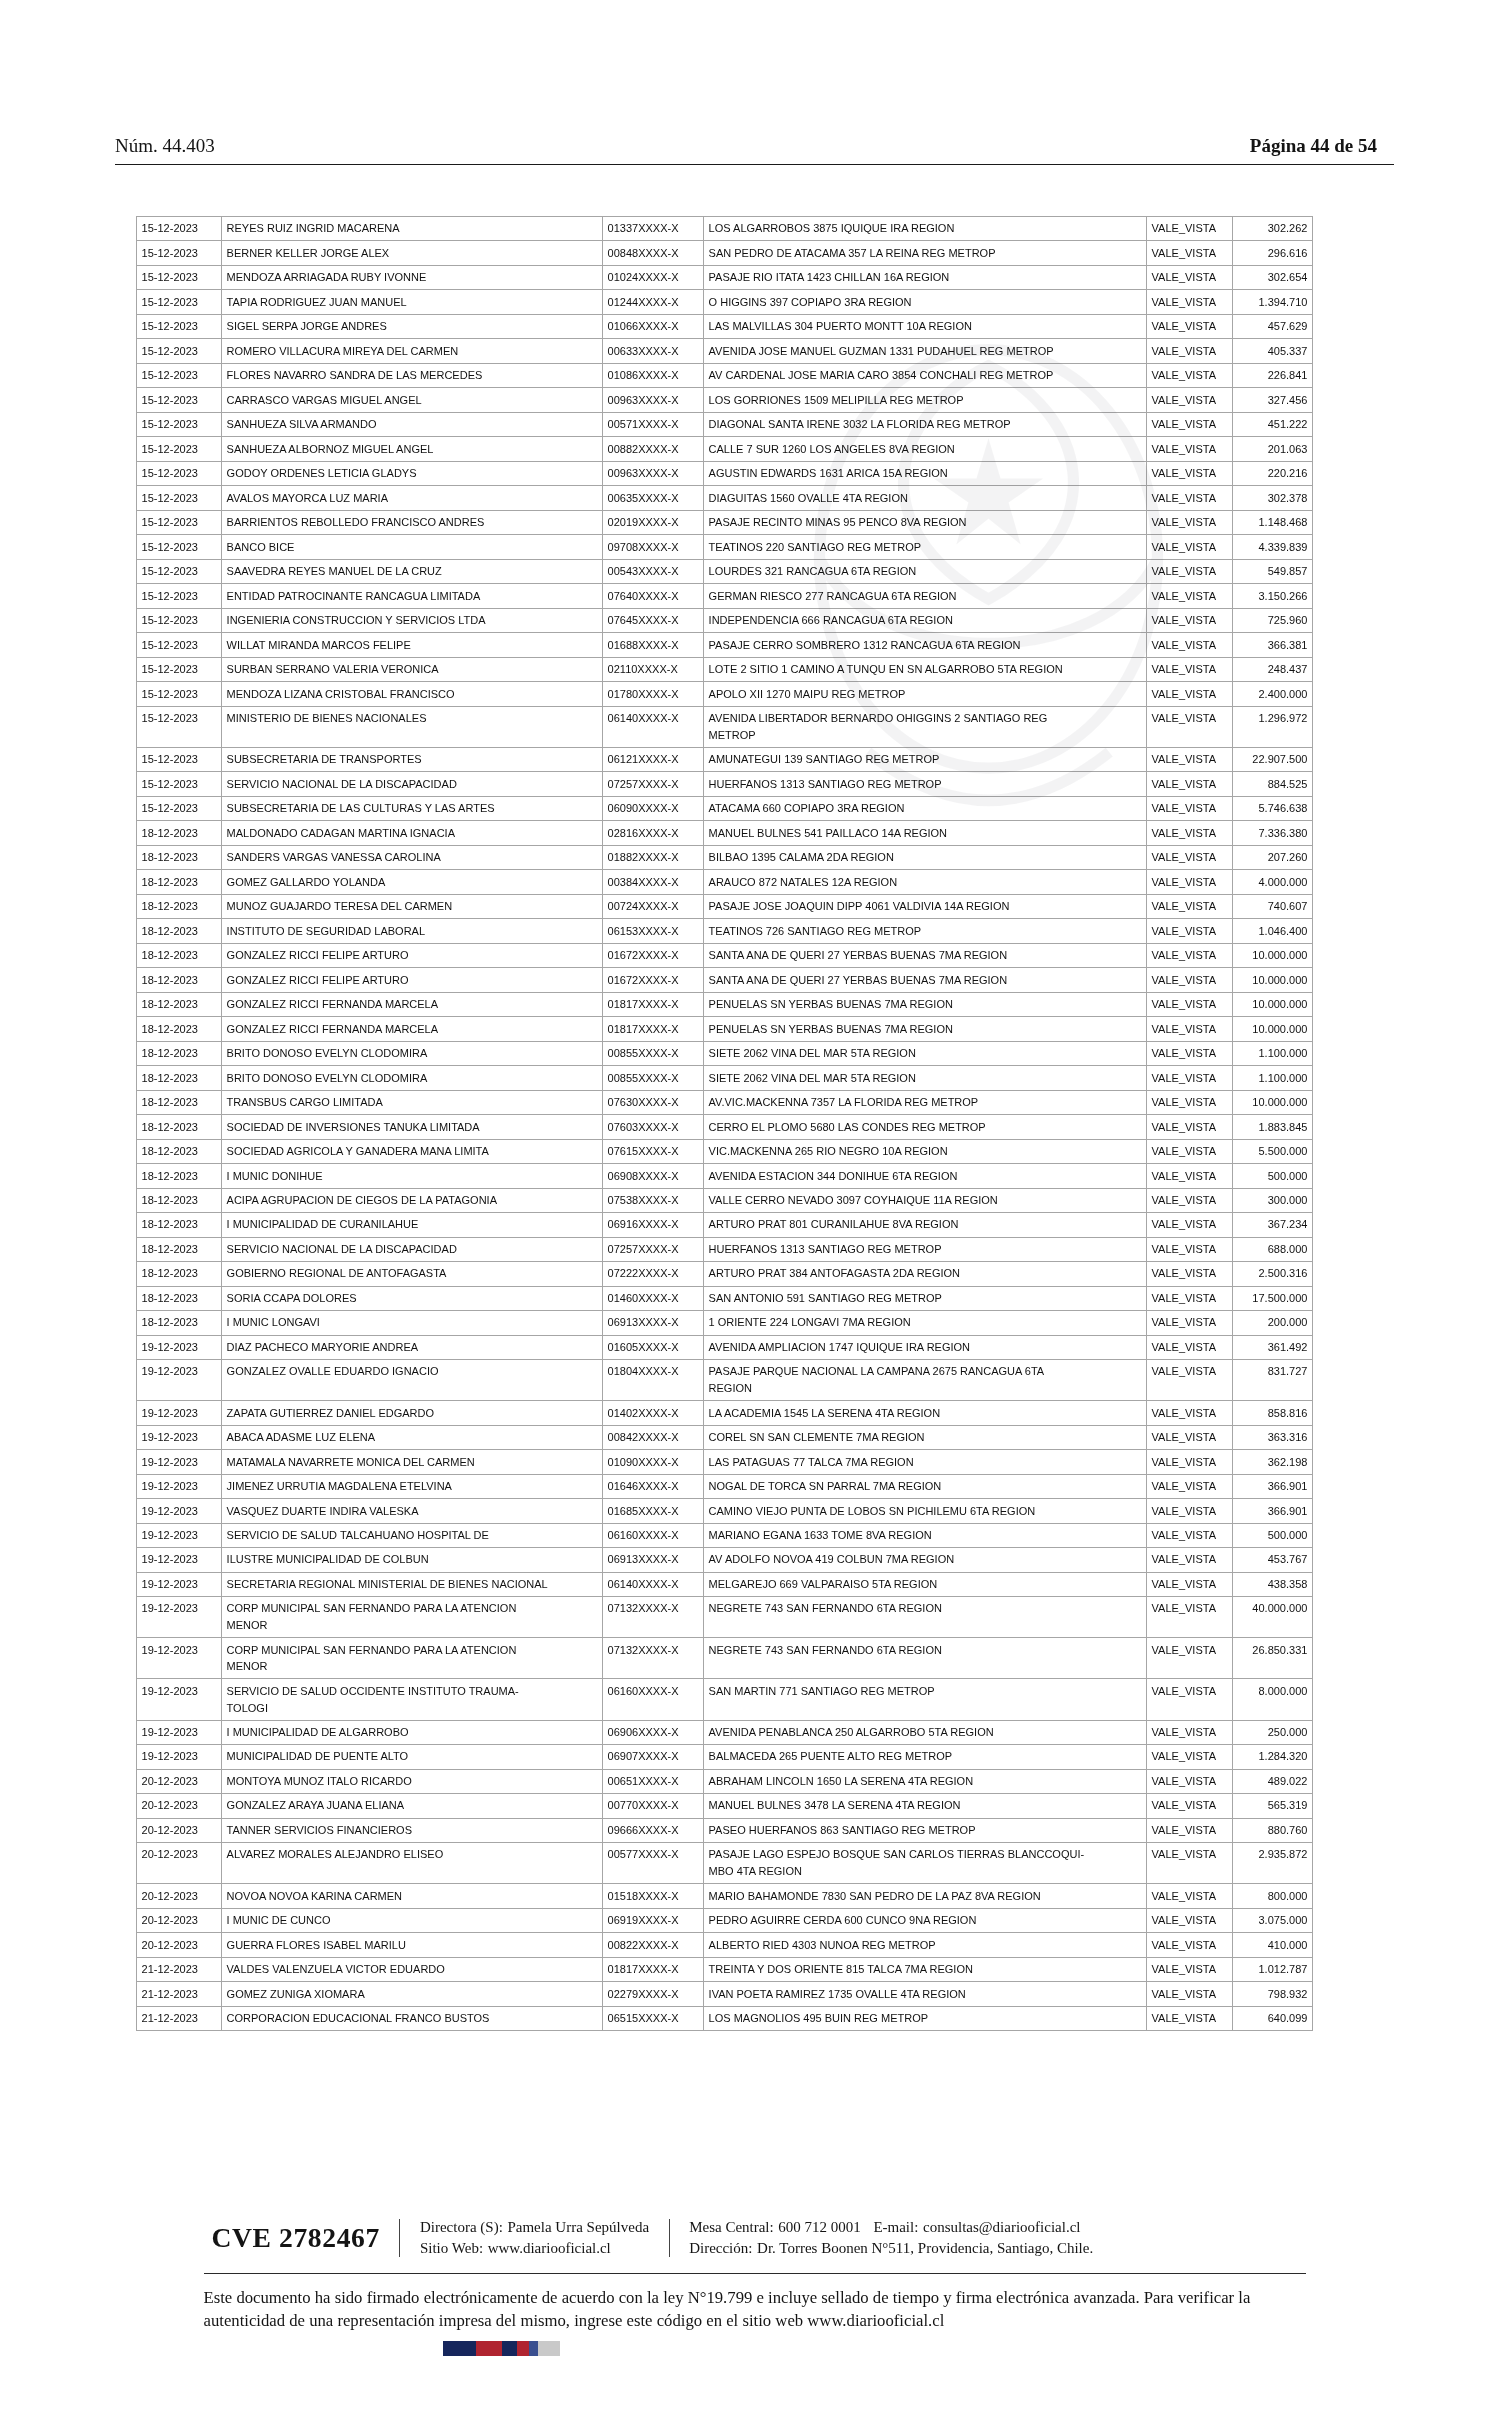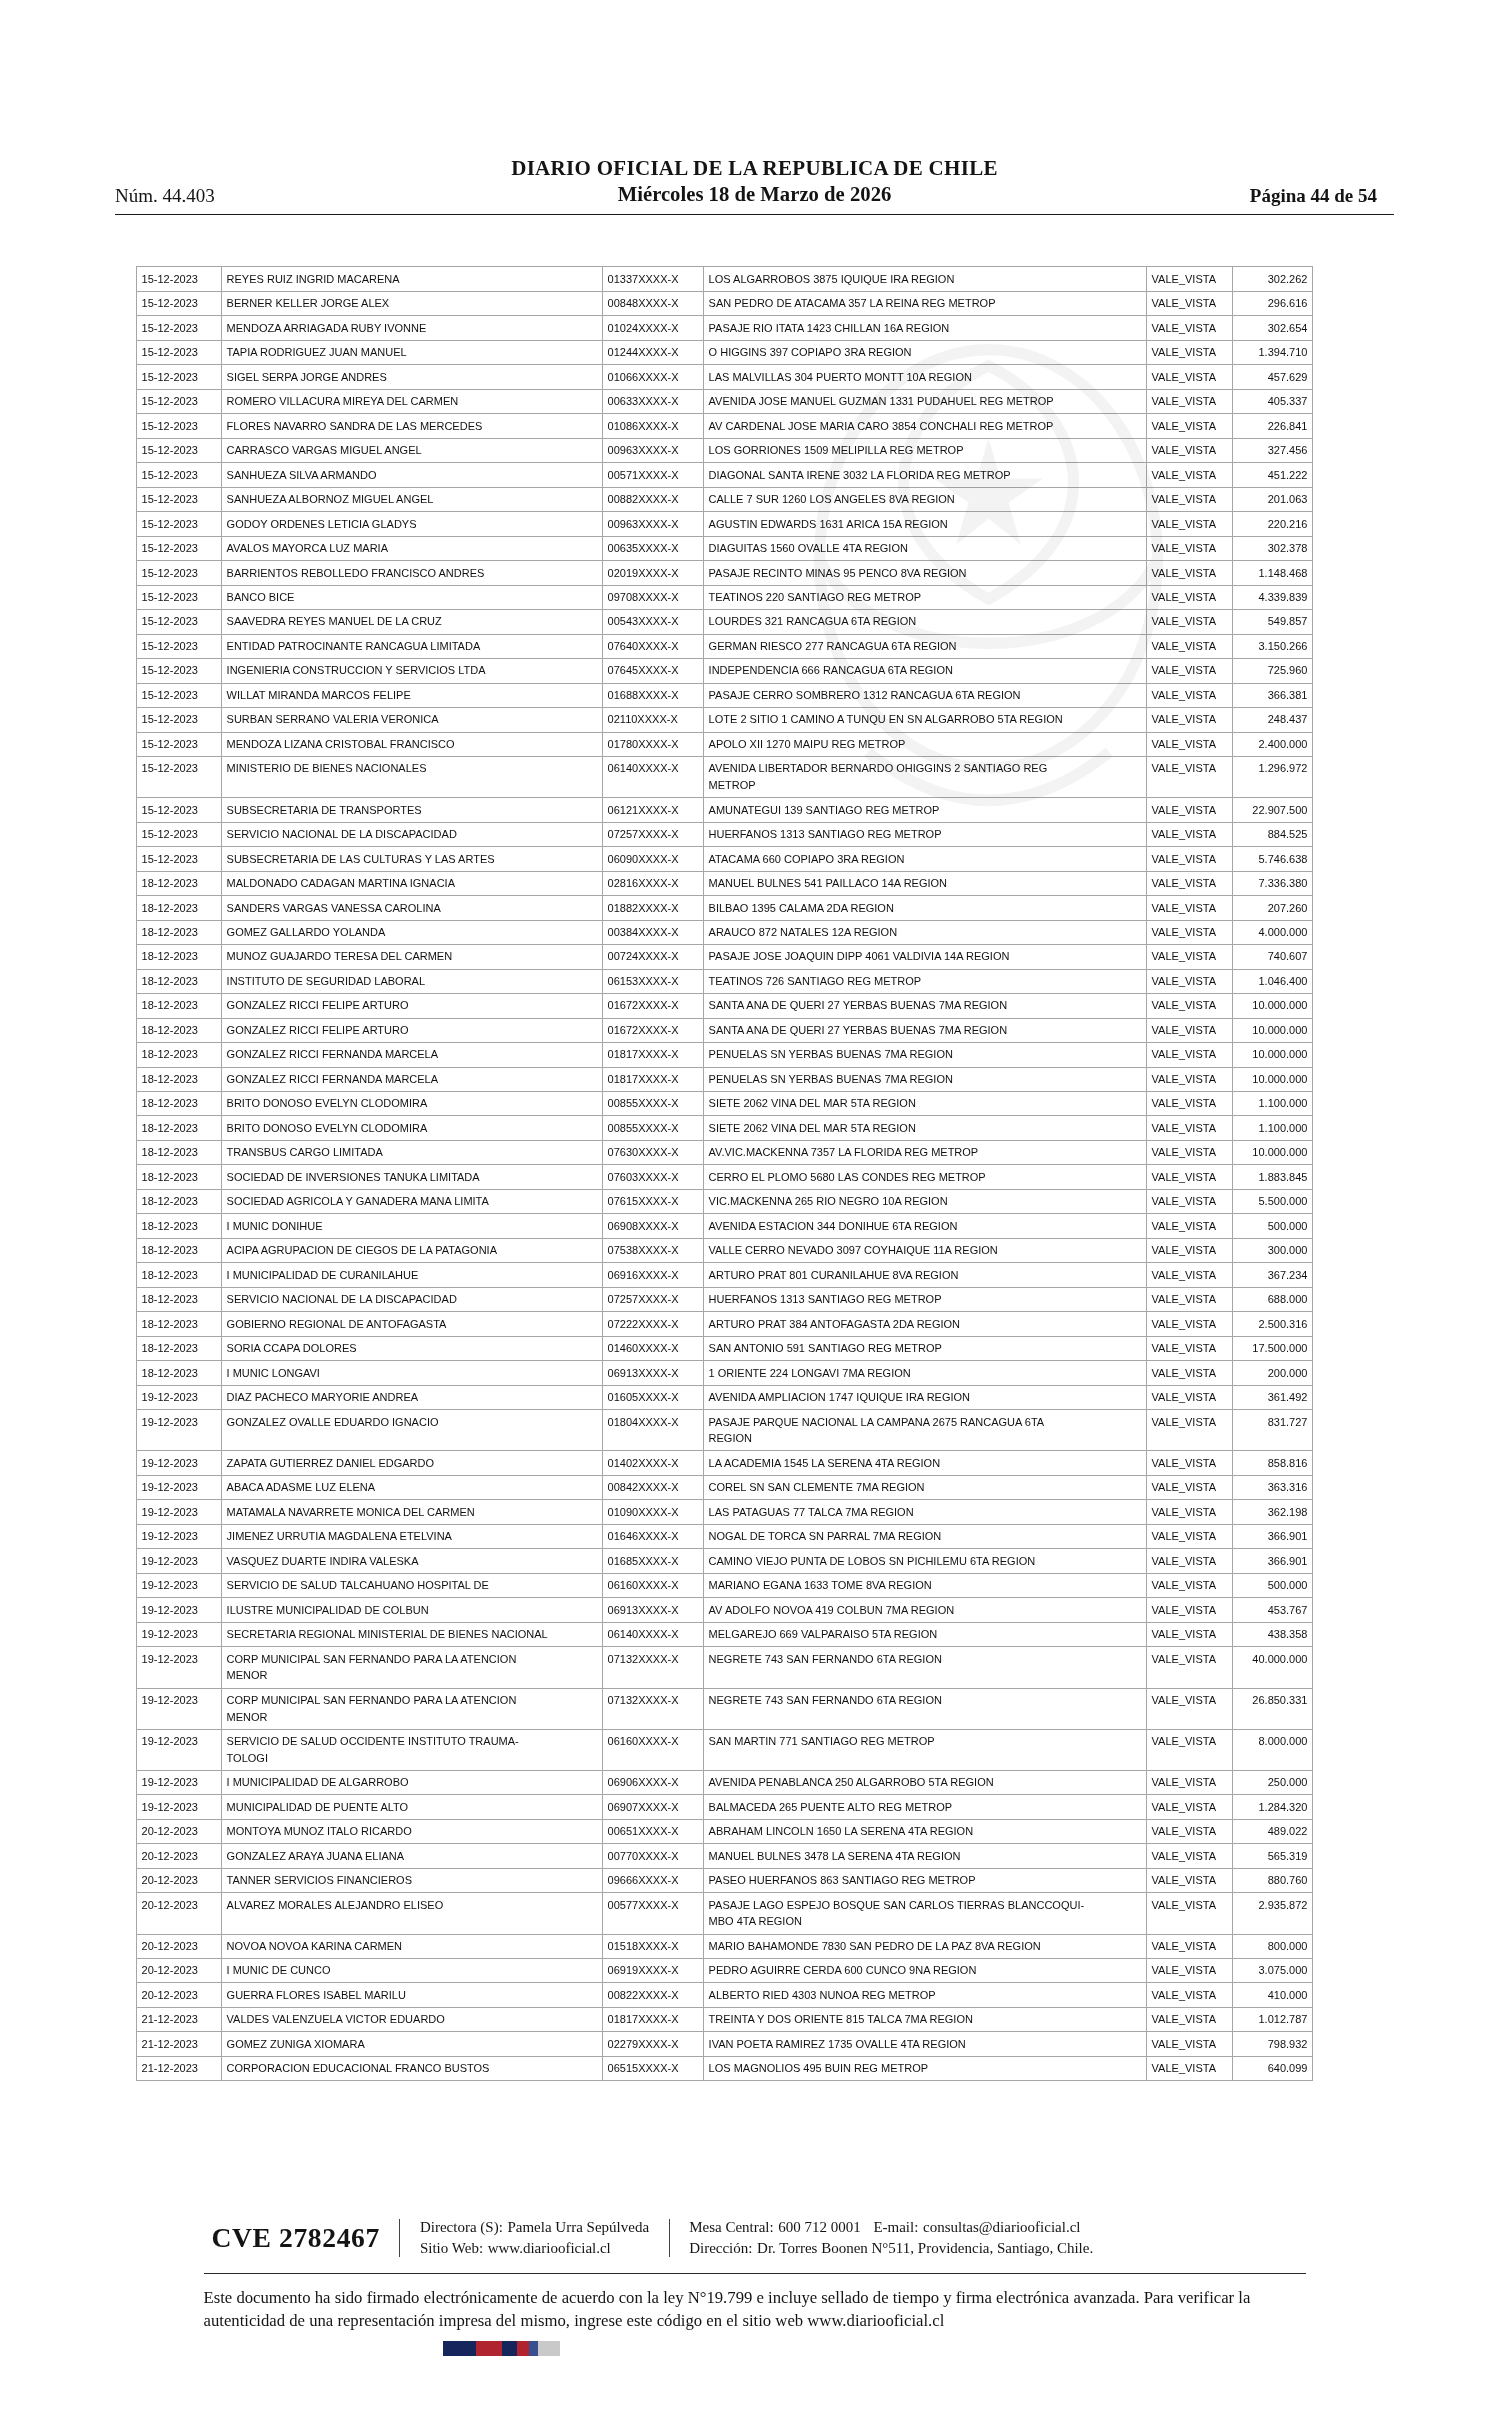--- a/index.html
+++ b/index.html
@@ -59,24 +59,20 @@
       <ellipse cx="300" cy="380" rx="210" ry="260"></ellipse>
       <path d="M300 140 C 420 200, 460 340, 300 430 C 140 340, 180 200, 300 140 Z"></path>
       <path d="M90 380 C 160 520, 440 520, 510 380"></path>
       <path d="M150 620 C 250 700, 350 700, 450 620"></path>
     </g>
     <polygon points="300,230 315,280 368,280 325,310 340,362 300,330 260,362 275,310 232,280 285,280" fill="#334"></polygon>
   </svg>
 
   <header class="header">
     <div class="gz-issue">Núm. 44.403</div>
-    <div class="header-center">
-      <div class="gz-title">DIARIO OFICIAL DE LA REPUBLICA DE CHILE</div>
-      <div class="gz-date">Miércoles 18 de Marzo de 2026</div>
-    </div>
     <div class="gz-page">Página 44 de 54</div>
   </header>
 
   <table class="records">
     <colgroup>
       <col style="width:85px">
       <col style="width:381px">
       <col style="width:101px">
       <col style="width:443px">
       <col style="width:86px">

